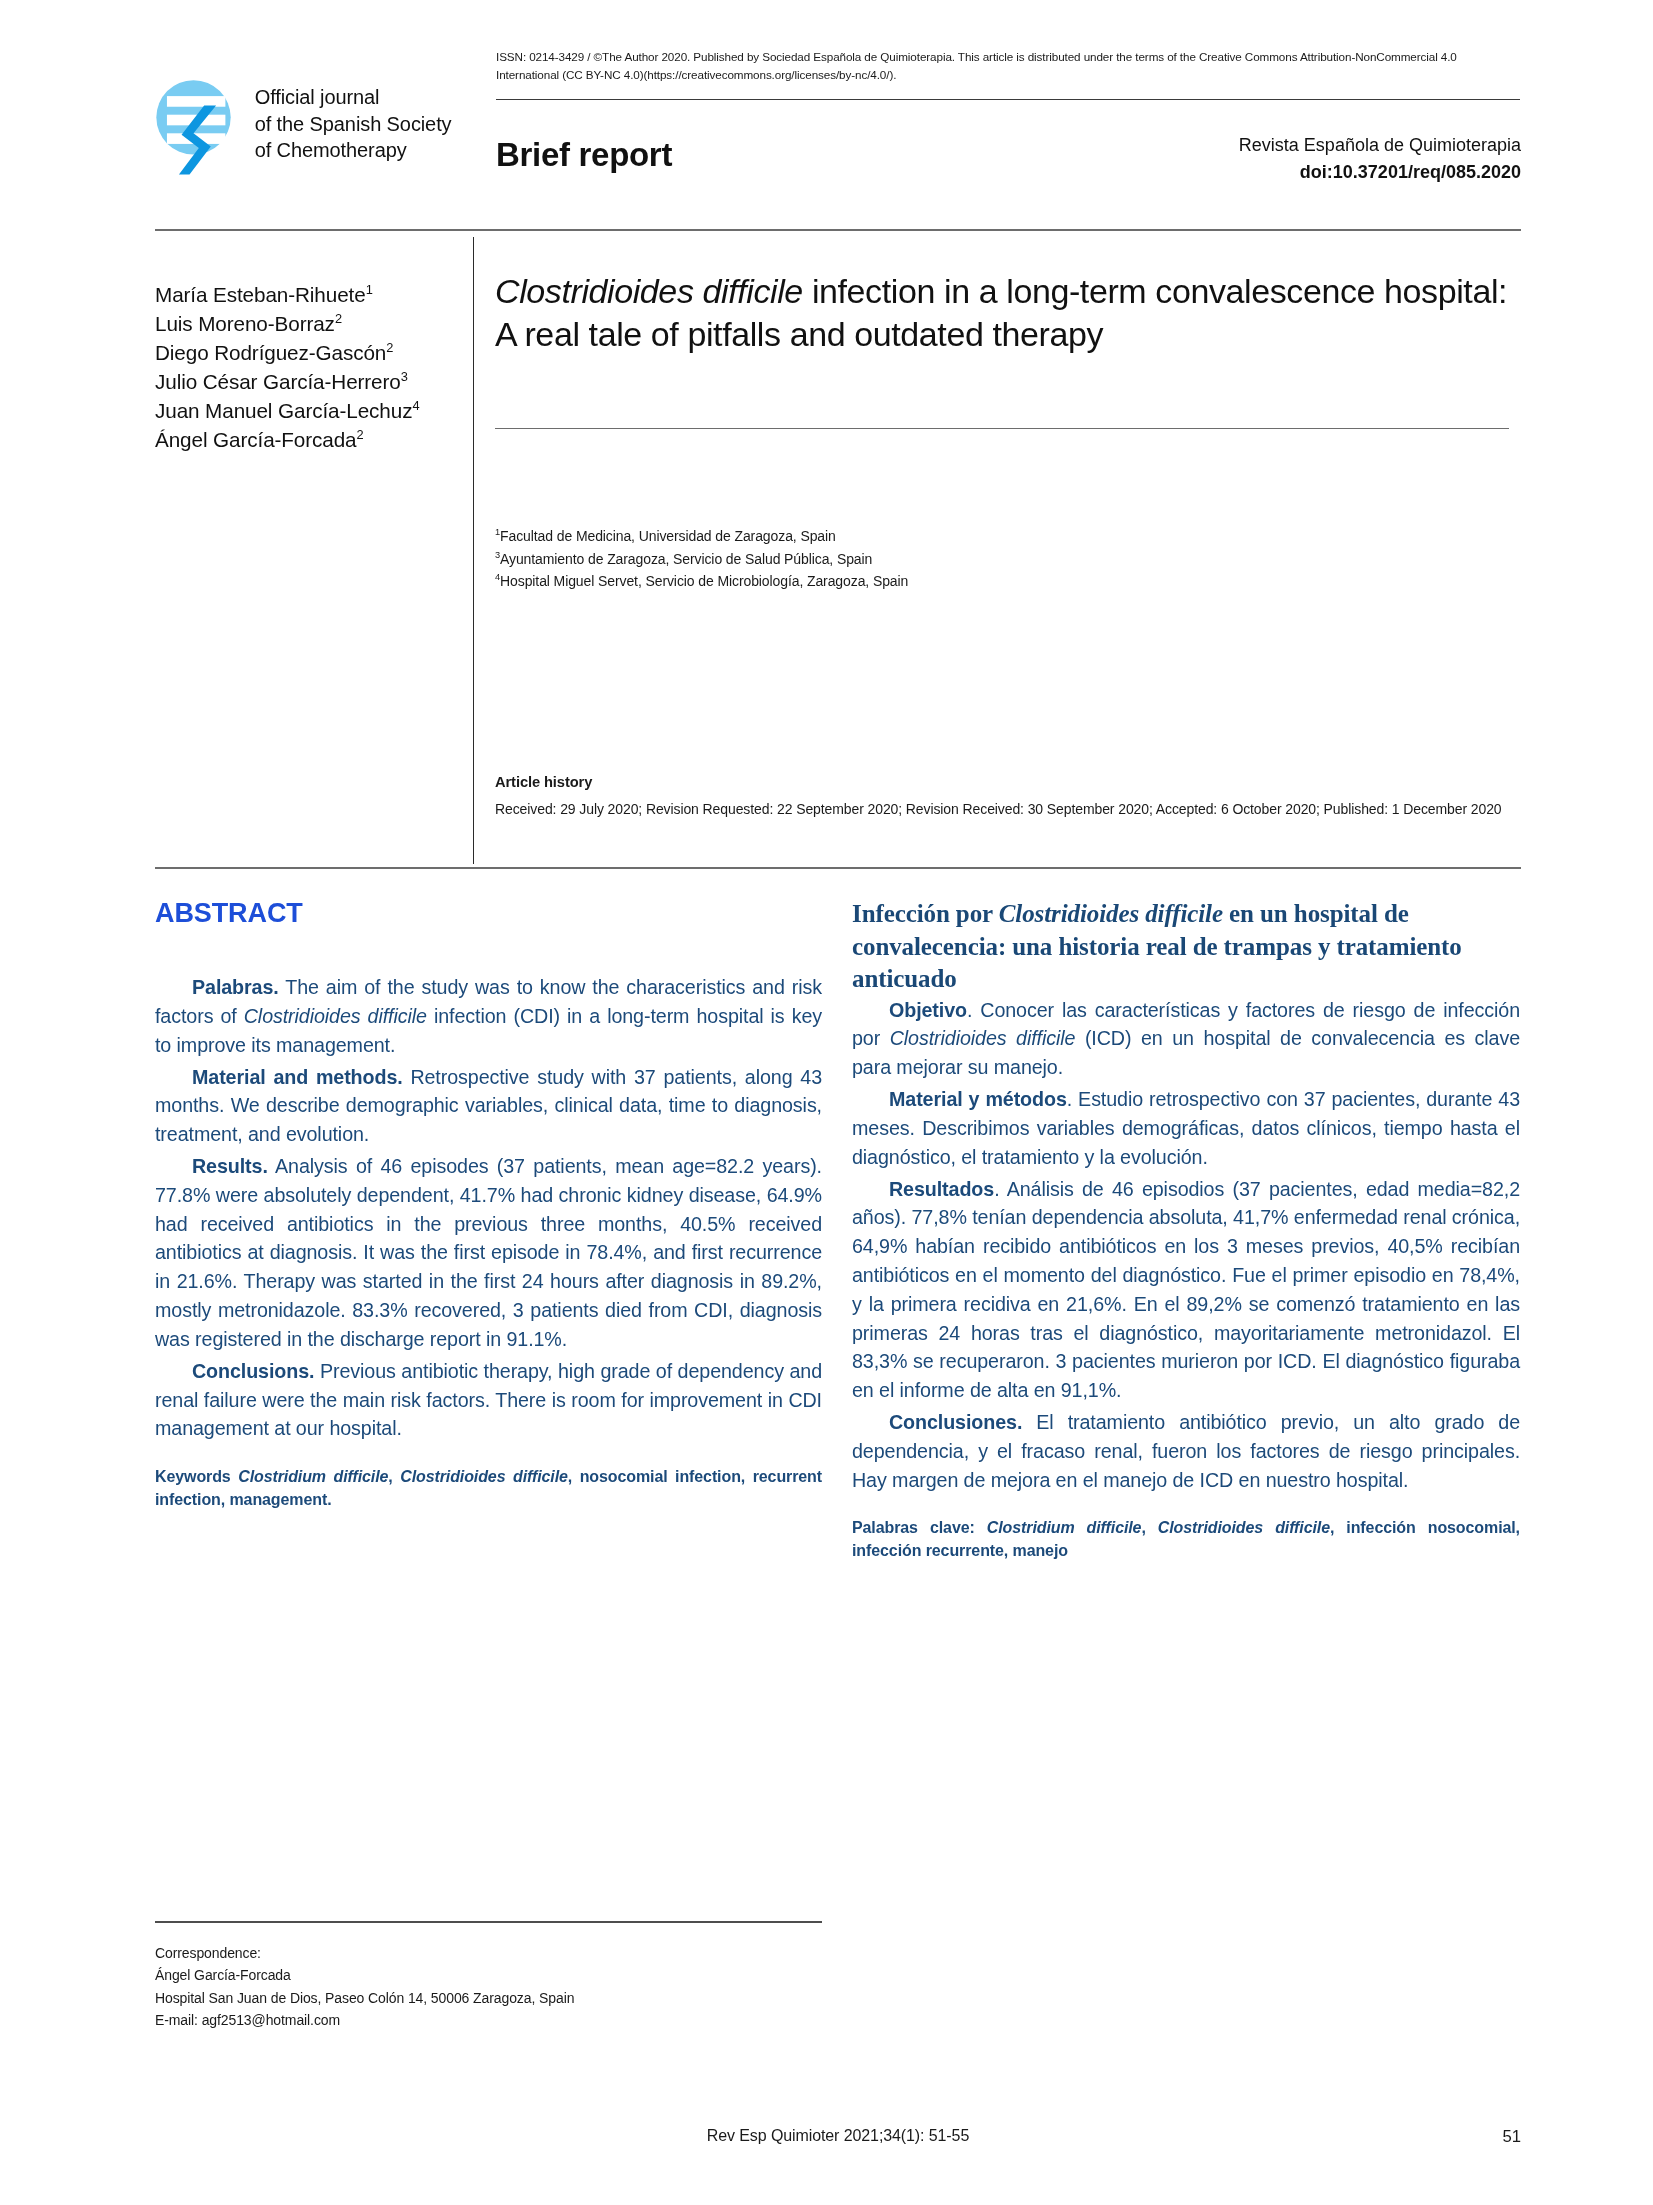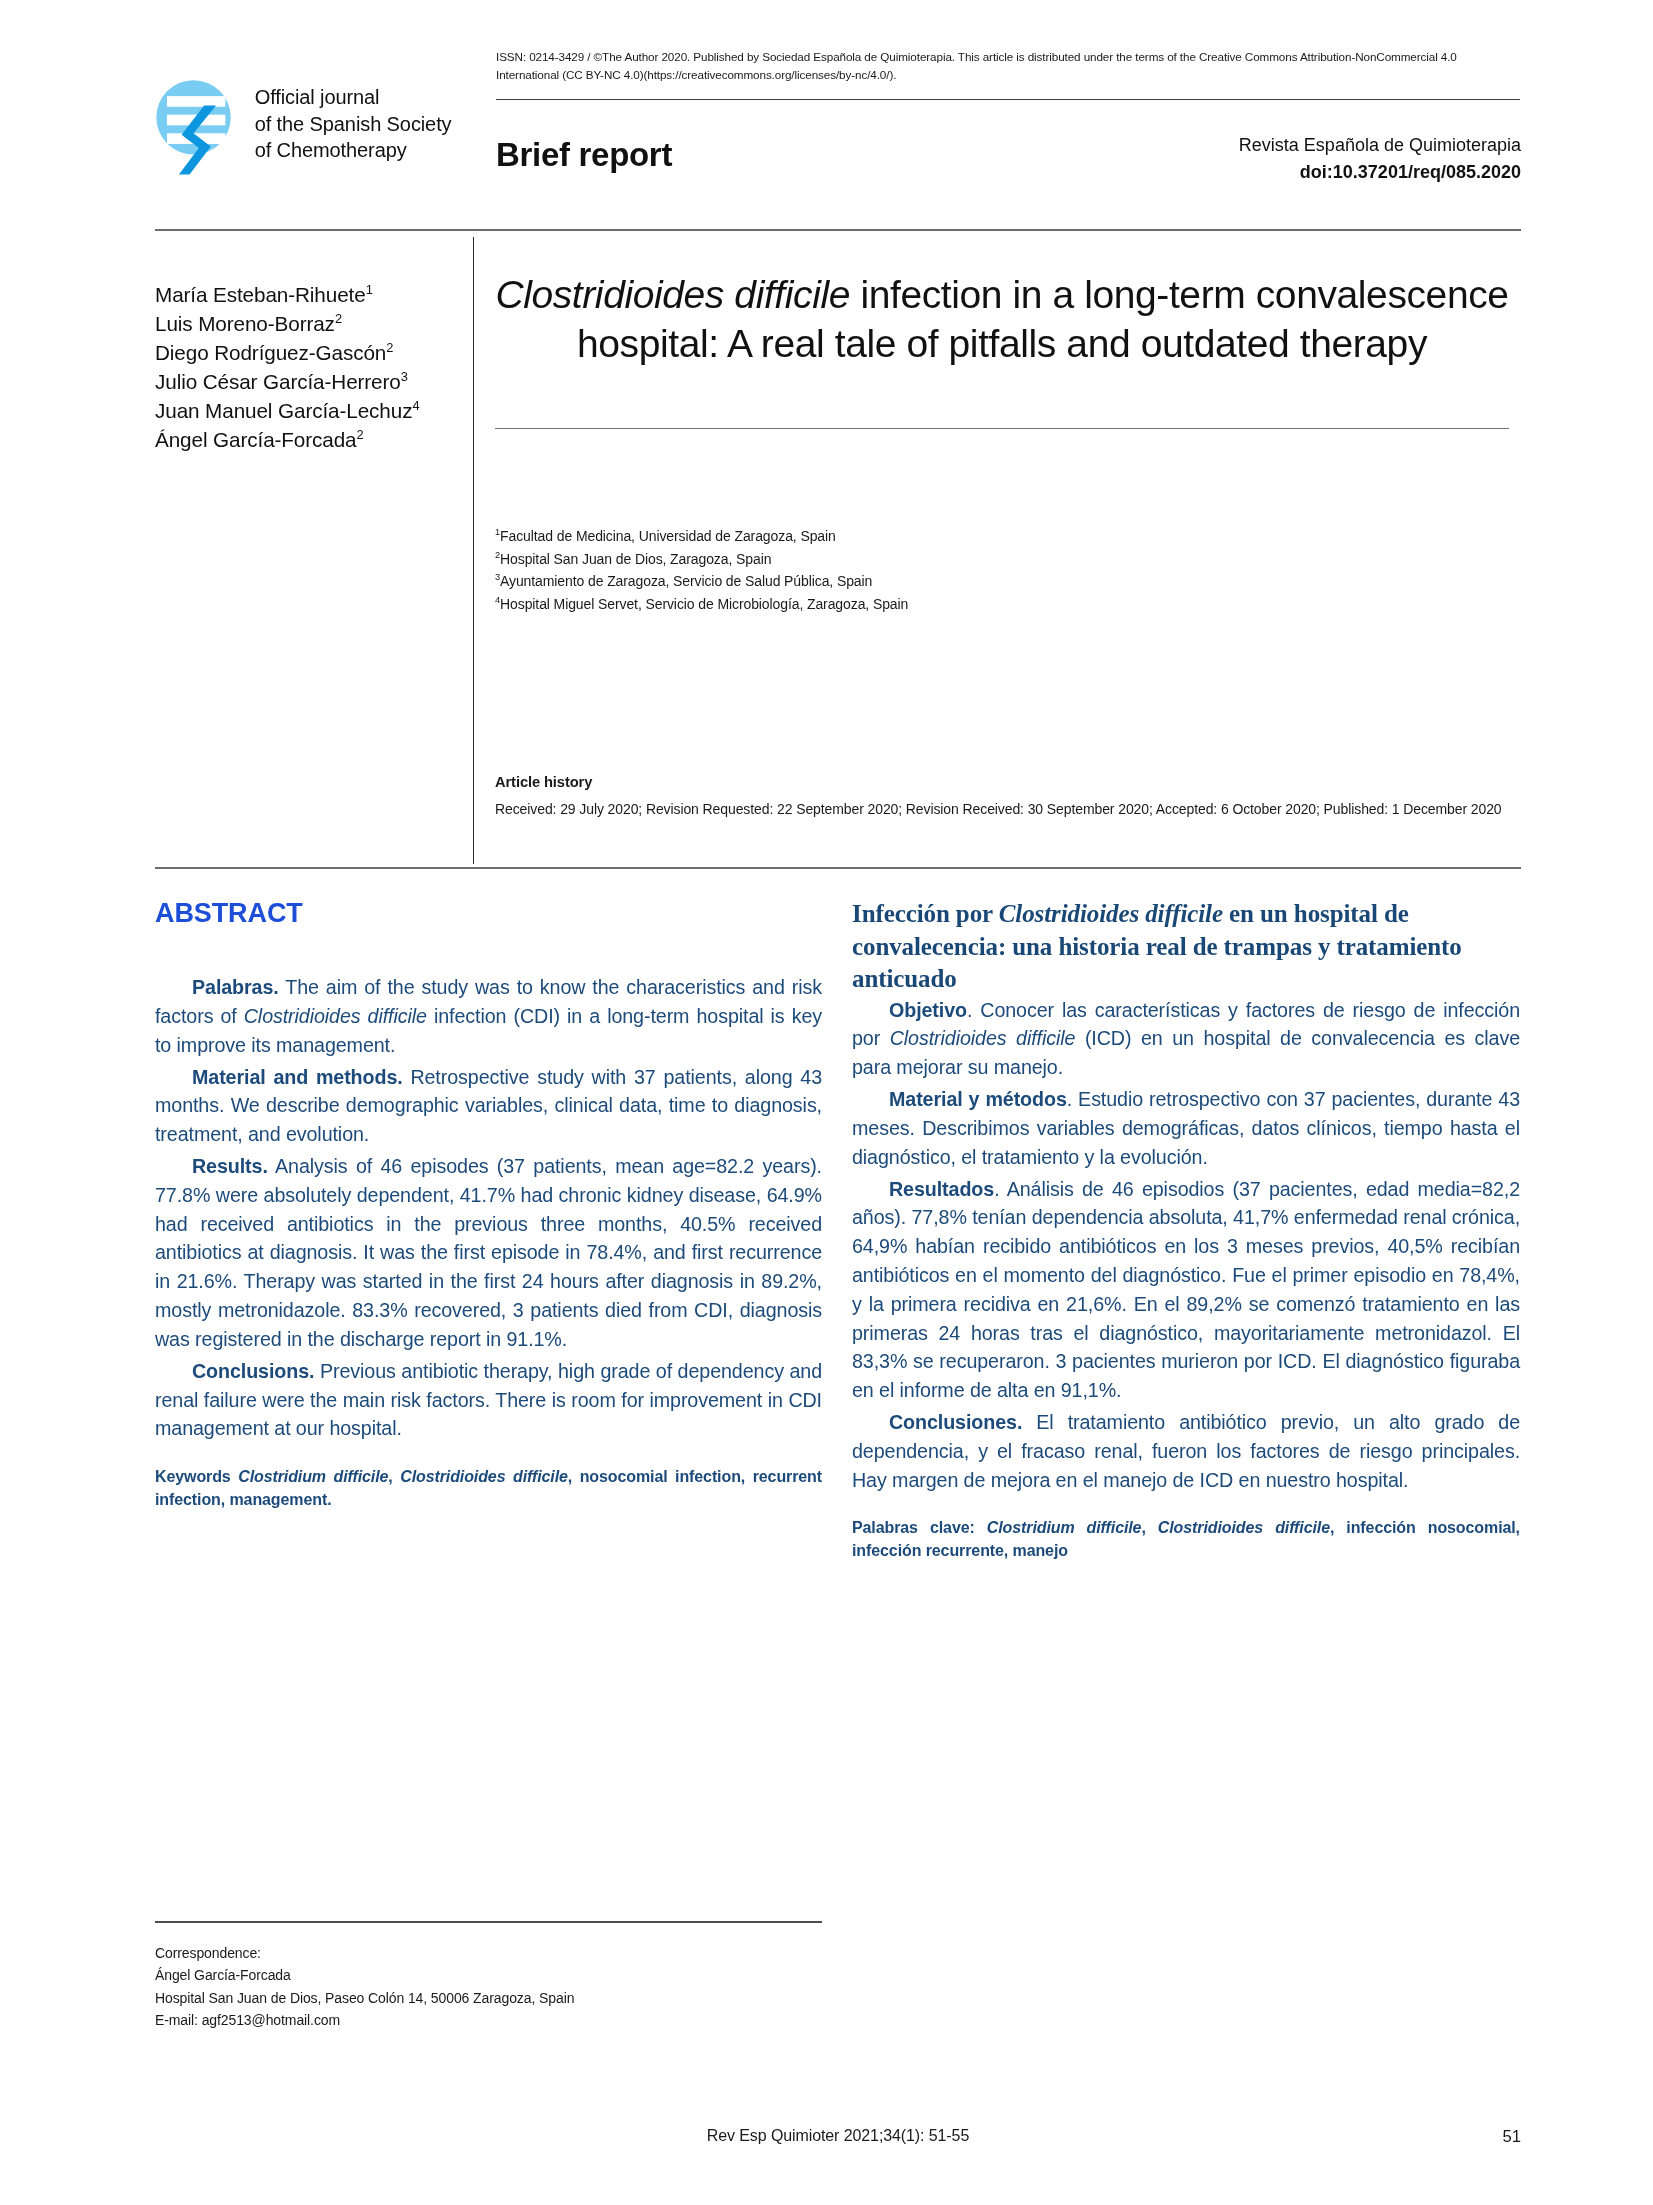--- a/index.html
+++ b/index.html
@@ -136,25 +136,24 @@
     color: #111111;
     letter-spacing: -0.1px;
   }
   .authors sup { font-size: 0.62em; vertical-align: super; }
 
   .article-title {
     position: absolute;
     left: 340px;
     top: 33px;
     width: 1014px;
-    font-size: 39px;
+    font-size: 34px;
     line-height: 1.26;
     color: #111111;
     letter-spacing: -0.4px;
-    text-align: center;
   }
   .article-title .sp { font-style: italic; }
 
   .rule-title-bottom {
     position: absolute;
     left: 340px;
     top: 191px;
     width: 1014px;
     height: 1.3px;
     background: #6d6d6d;
@@ -347,21 +346,20 @@
         <div><span>Julio César García-Herrero</span><sup>3</sup></div>
         <div><span>Juan Manuel García-Lechuz</span><sup>4</sup></div>
         <div><span>Ángel García-Forcada</span><sup>2</sup></div>
       </div>
 
     <div class="article-title"><span class="sp">Clostridioides difficile</span><span> infection in a long-term convalescence hospital: A real tale of pitfalls and outdated therapy</span></div>
     <div class="rule-title-bottom"></div>
 
     <div class="affiliations">
         <div><sup>1</sup><span>Facultad de Medicina, Universidad de Zaragoza, Spain</span></div>
-        <div><sup>2</sup><span>Hospital San Juan de Dios, Zaragoza, Spain</span></div>
         <div><sup>3</sup><span>Ayuntamiento de Zaragoza, Servicio de Salud Pública, Spain</span></div>
         <div><sup>4</sup><span>Hospital Miguel Servet, Servicio de Microbiología, Zaragoza, Spain</span></div>
       </div>
 
     <div class="history">
       <span class="h-title">Article history</span>
       <span>Received: 29 July 2020; Revision Requested: 22 September 2020; Revision Received: 30 September 2020; Accepted: 6 October 2020; Published: 1 December 2020</span>
     </div>
   </div>
 

